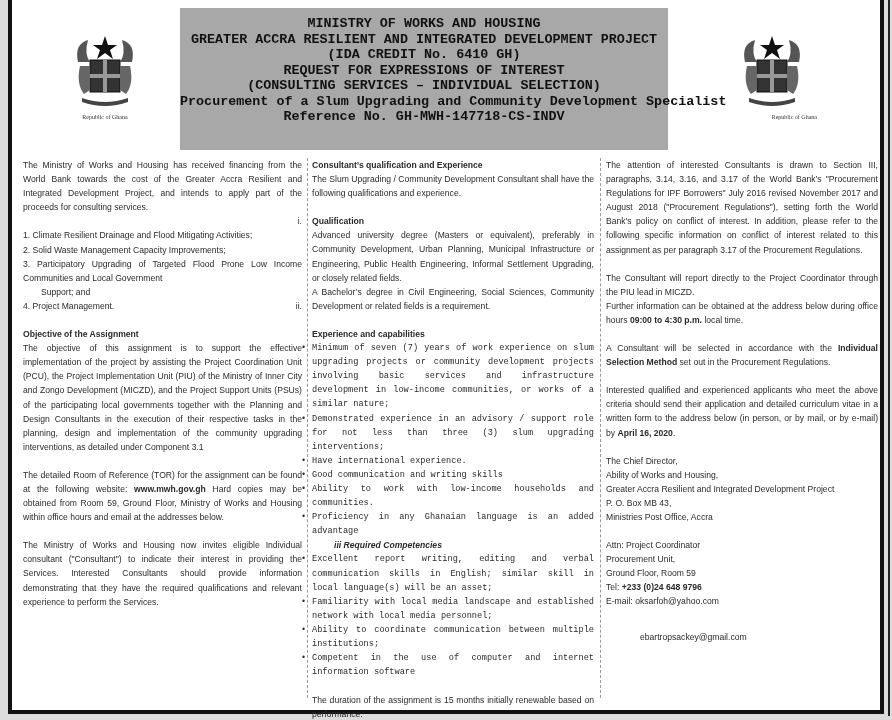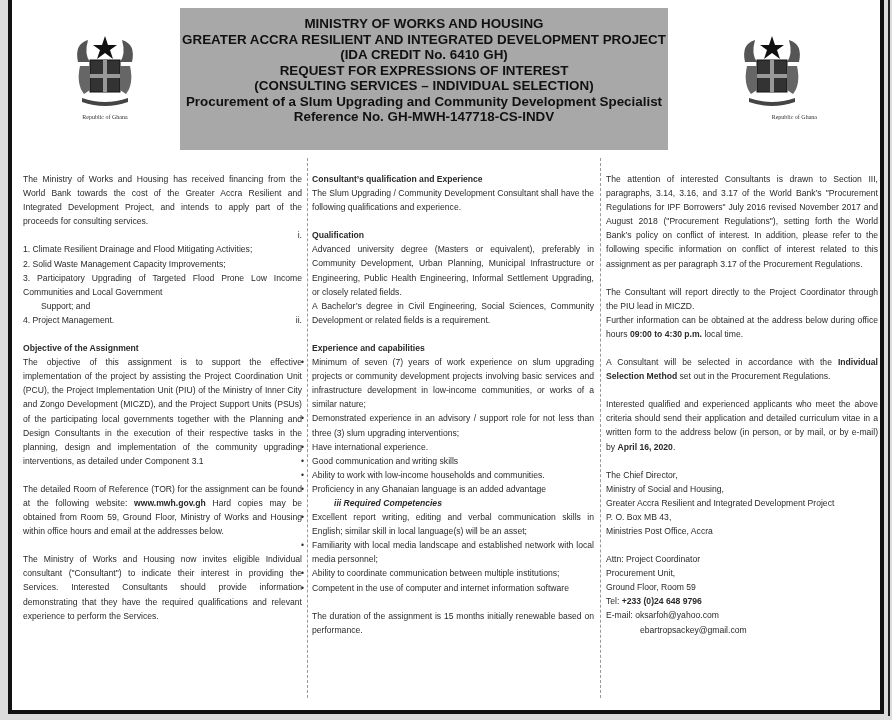--- a/index.html
+++ b/index.html
@@ -5,38 +5,38 @@
   html, body { margin:0; padding:0; }
   body { width:892px; height:720px; background:#dcdcdc; position:relative; overflow:hidden; font-family:"Liberation Sans", sans-serif; color:#222; }
   .frame { position:absolute; left:8px; top:0; width:876px; height:714px; background:#fff; border:4px solid #111; border-top:none; box-sizing:border-box; }
   .outer-line { position:absolute; right:2px; top:0; width:2px; height:716px; background:#222; }
   .header { position:absolute; left:0; top:4px; width:868px; height:146px; }
   .crest { position:absolute; top:28px; width:90px; text-align:center; }
   .crest svg { display:block; margin:0 auto; }
   .crest .cap { font-family:"Liberation Serif", serif; font-size:6px; color:#333; margin-top:2px; }
   .crest.left { left:48px; }
   .crest.right { left:715px; }
-  .title-box { position:absolute; left:168px; top:4px; width:488px; height:142px; background:#a8a8a8; text-align:center; font-family:Liberation Sans, sans-serif; font-weight:bold; color:#111; padding-top:8px; box-sizing:border-box; }
+  .title-box { position:absolute; left:168px; top:4px; width:488px; height:142px; background:#a8a8a8; text-align:center; font-family:Liberation Mono, monospace; font-weight:bold; color:#111; padding-top:8px; box-sizing:border-box; }
   .title-box div { font-size:13.4px; line-height:15.5px; white-space:nowrap; }
-  .col { position:absolute; top:172px; font-size:8.6px; line-height:14.1px; color:#2a2a2a; }
+  .col { position:absolute; top:158px; font-size:8.6px; line-height:14.1px; color:#2a2a2a; }
   .col1 { left:11px; width:279px; }
   .col2 { left:300px; width:282px; }
   .col3 { left:594px; width:272px; }
   .vdash { position:absolute; top:158px; height:540px; border-left:1px dashed #999; }
   .vd1 { left:295px; } .vd2 { left:588px; }
   p { margin:0; text-align:justify; }
   .gap { height:14px; }
   .h { font-weight:bold; }
   .right { text-align:right; }
   .ind { padding-left:18px; }
-  ul { margin:0; padding:0; list-style:none; }
+  ul { margin:0; padding:0; list-style:none;font-family:Liberation Mono, monospace; }
   li { position:relative; text-align:justify; }
   li::before { content:"•"; position:absolute; left:-11px; }
   .ital { font-style:italic; font-weight:bold; padding-left:22px; }
-  .tab { padding-left:34px; }
+  .tab { padding-left:34px;margin-top:21px; }
 </style>
 </head>
 <body>
 
 <div class="outer-line"></div>
 <div class="frame">
   <div class="header">
     <div class="crest left">
       <svg width="70" height="80" viewBox="0 0 70 80">
         <path d="M8 30 Q4 12 18 8 Q14 22 20 30 Z" fill="#555"></path>
@@ -134,21 +134,21 @@
     <div class="gap"></div>
     <p>The Consultant will report directly to the Project Coordinator through the PIU lead in MICZD.</p>
     <p><span>Further information can be obtained at the address below during office hours </span><b>09:00 to 4:30 p.m.</b><span> local time.</span></p>
     <div class="gap"></div>
     <p><span>A Consultant will be selected in accordance with the </span><b>Individual Selection Method</b><span> set out in the Procurement Regulations.</span></p>
     <div class="gap"></div>
     <p><span>Interested qualified and experienced applicants who meet the above criteria should send their application and detailed curriculum vitae in a written form to the address below (in person, or by mail, or by e-mail) by </span><b>April 16, 2020</b><span>.</span></p>
     <div class="gap"></div>
     <div>
       <p>The Chief Director,</p>
-      <p>Ministry of Social and Housing,</p>
+      <p>Ability of Works and Housing,</p>
       <p>Greater Accra Resilient and Integrated Development Project</p>
       <p>P. O. Box MB 43,</p>
       <p>Ministries Post Office, Accra</p>
     </div>
     <div class="gap"></div>
     <div>
       <p>Attn:  Project Coordinator</p>
       <p>Procurement Unit,</p>
       <p>Ground Floor, Room 59</p>
       <p><span>Tel: </span><b>+233 (0)24 648 9796</b></p>

